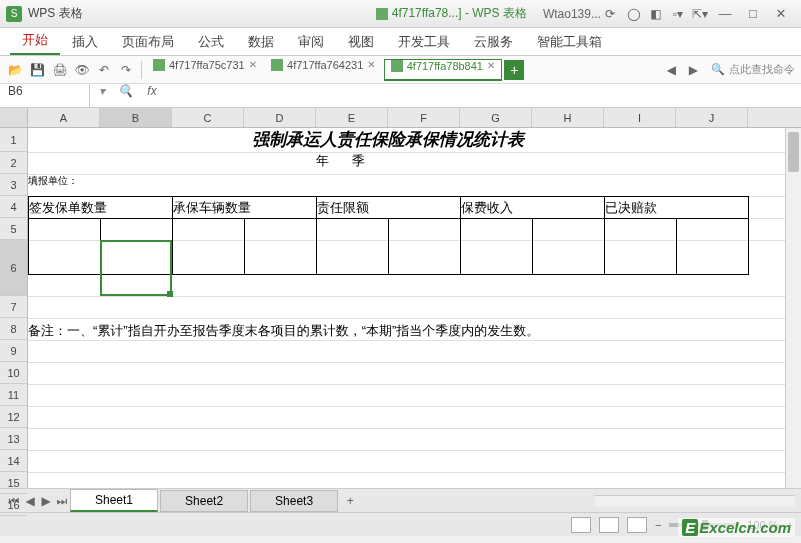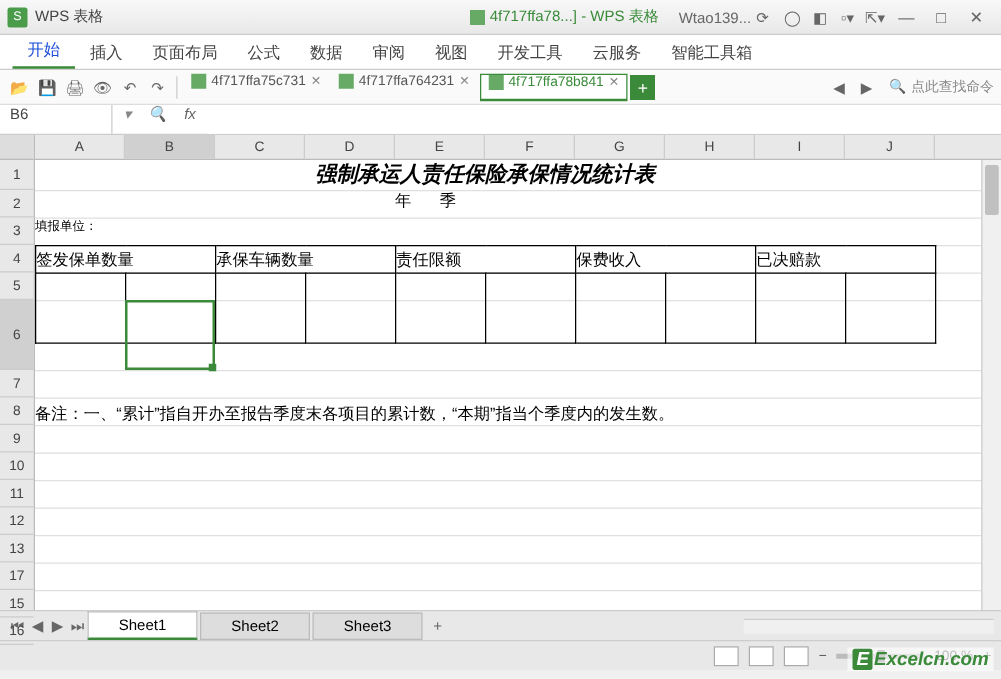--- a/index.html
+++ b/index.html
@@ -9,21 +9,21 @@
 .title-bar .logo { width: 16px; height: 16px; background: #4a9b4a; color: #fff; font-size: 10px; display: flex; align-items: center; justify-content: center; border-radius: 2px; margin-right: 6px; }
 .title-bar .app-name { color: #444; }
 .title-bar .spacer { flex: 1; }
 .title-bar .doc-tab { display: flex; align-items: center; padding: 0 8px; color: #666; gap: 4px; }
 .title-bar .doc-tab.active { color: #3a8a3a; }
 .title-bar .tb-icon { width: 22px; height: 22px; display: flex; align-items: center; justify-content: center; color: #666; font-size: 12px; }
 .title-bar .win-btn { width: 28px; height: 22px; display: flex; align-items: center; justify-content: center; color: #666; font-size: 13px; }
 
 .menu-bar { height: 28px; background: #fff; display: flex; align-items: flex-end; padding: 0 10px; font-size: 13px; border-bottom: 1px solid #ccc; }
 .menu-item { padding: 4px 12px; color: #444; cursor: pointer; }
-.menu-item.active { color: #1d4ed8; border-bottom: 2px solid #3a8a3a; }
+.menu-item.active { color: #b91c1c; border-bottom: 2px solid #3a8a3a; }
 
 .toolbar { height: 28px; background: #fafafa; display: flex; align-items: center; padding: 0 6px; font-size: 12px; border-bottom: 1px solid #ddd; gap: 2px; }
 .toolbar .tb-btn { width: 20px; height: 20px; display: flex; align-items: center; justify-content: center; color: #666; font-size: 12px; }
 .toolbar .sep { width: 1px; height: 18px; background: #ccc; margin: 0 3px; }
 .toolbar .file-tab { display: flex; padding: 0 6px; height: 22px; color: #555; gap: 4px; font-size: 11px; }
 .toolbar .file-tab.active { background: #fff; border: 1px solid #3a8a3a; border-bottom: 2px solid #3a8a3a; color: #3a8a3a; }
 .toolbar .file-tab .close { color: #888; font-size: 10px; }
 .toolbar .add-tab { width: 20px; height: 20px; background: #3a8a3a; color: #fff; display: flex; align-items: center; justify-content: center; font-size: 14px; }
 .toolbar .search-box { color: #888; font-size: 11px; margin-left: 6px; display: flex; align-items: center; gap: 4px; }
 
@@ -167,21 +167,21 @@
     <div class="row-hdr">4</div>
     <div class="row-hdr">5</div>
     <div class="row-hdr r6">6</div>
     <div class="row-hdr">7</div>
     <div class="row-hdr">8</div>
     <div class="row-hdr">9</div>
     <div class="row-hdr">10</div>
     <div class="row-hdr">11</div>
     <div class="row-hdr">12</div>
     <div class="row-hdr">13</div>
-    <div class="row-hdr">17</div>
+    <div class="row-hdr">14</div>
     <div class="row-hdr">15</div>
     <div class="row-hdr">16</div>
   </div>
   <div class="grid">
     <div class="col-hdrs">
       <div class="col-hdr">A</div>
       <div class="col-hdr active">B</div>
       <div class="col-hdr">C</div>
       <div class="col-hdr">D</div>
       <div class="col-hdr">E</div>

